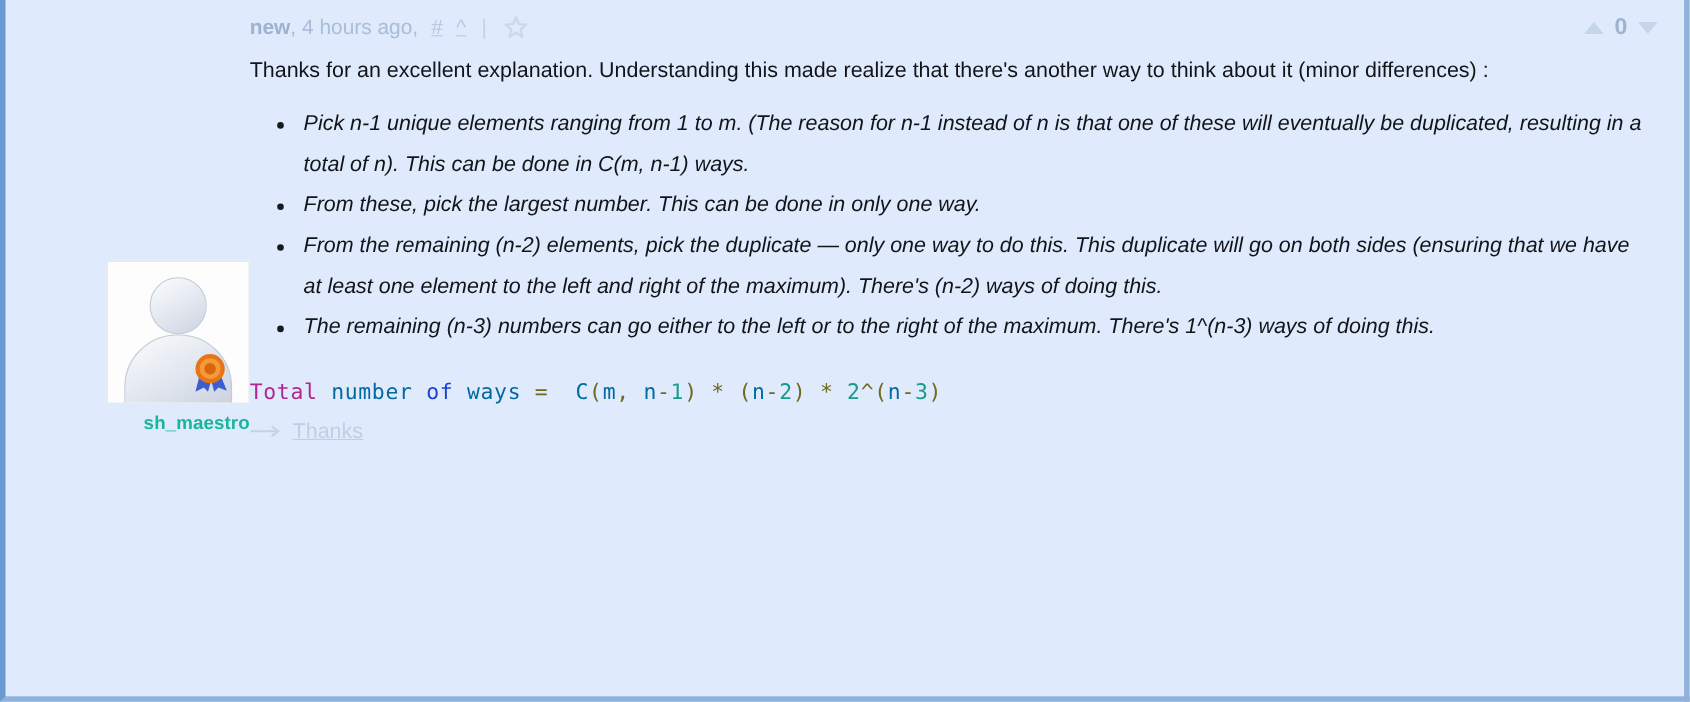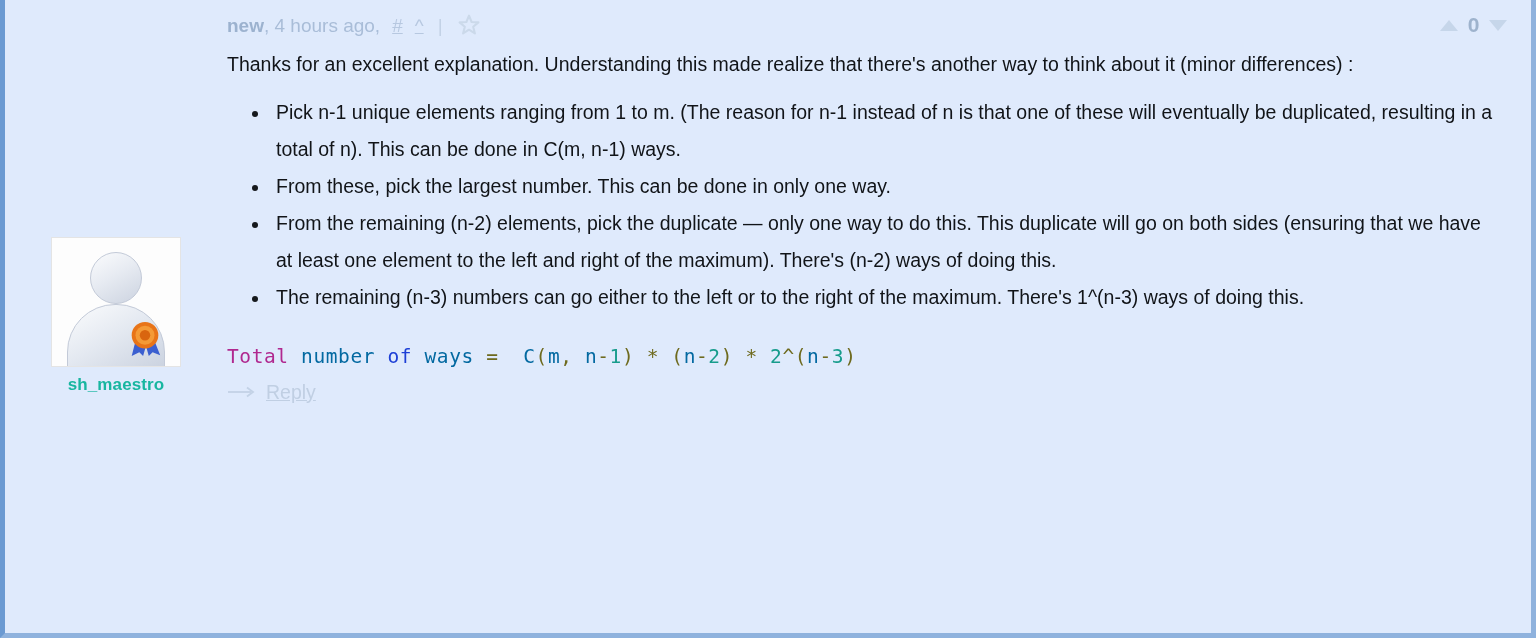--- a/index.html
+++ b/index.html
@@ -29,21 +29,21 @@
     flex-direction: row;
     padding: 0;
   }
 
   
   .avatar-col {
     width: 222px;
     flex: 0 0 222px;
     display: flex;
     flex-direction: column;
-    align-items: center;
+    align-items: flex-end;
     justify-content: center;
     padding-bottom: 4px;
     box-sizing: border-box;
   }
   .avatar-frame {
     width: 130px;
     height: 130px;
     background: #fdfdfd;
     border: 1px solid #e4e4e4;
     position: relative;
@@ -175,20 +175,21 @@
     line-height: 1.9;
     padding-right: 18px;
   }
   .para {
     margin: 6px 0 0 0;
   }
   ul.bullets {
     margin: 11px 0 0 0;
     padding-left: 47px;
     list-style: none;
+    font-style: italic;
   }
   ul.bullets > li {
     position: relative;
     margin: 0 0 0 0;
     padding-left: 2px;
   }
   ul.bullets > li::before {
     content: "";
     position: absolute;
     left: -22px;
@@ -290,18 +291,18 @@
 
       <div class="code-line" id="code-line"><span class="tok-kw">Total</span><span class="tok-txt"> number </span><span class="tok-op">of</span><span class="tok-txt"> ways </span><span class="tok-punc">=</span><span class="tok-txt">  C</span><span class="tok-punc">(</span><span class="tok-txt">m</span><span class="tok-punc">, </span><span class="tok-txt">n</span><span class="tok-punc">-</span><span class="tok-num">1</span><span class="tok-punc">)</span><span class="tok-txt"> </span><span class="tok-punc">*</span><span class="tok-txt"> </span><span class="tok-punc">(</span><span class="tok-txt">n</span><span class="tok-punc">-</span><span class="tok-num">2</span><span class="tok-punc">)</span><span class="tok-txt"> </span><span class="tok-punc">*</span><span class="tok-txt"> </span><span class="tok-num">2</span><span class="tok-punc">^</span><span class="tok-punc">(</span><span class="tok-txt">n</span><span class="tok-punc">-</span><span class="tok-num">3</span><span class="tok-punc">)</span></div>
 
       <div class="reply-row">
         <span class="arrow-icon">
           <svg width="30" height="14" viewBox="0 0 30 14">
             <line x1="1" y1="7" x2="24" y2="7" stroke="#c3d2e6" stroke-width="1.8"></line>
             <polyline points="20,2.5 26,7 20,11.5" fill="none" stroke="#c3d2e6" stroke-width="1.8"></polyline>
           </svg>
         </span>
-        <span class="reply-link">Reply</span>
+        <span class="reply-link">Thanks</span>
       </div>
 
     </div>
   </div>
 </div>
 
 </body></html>

